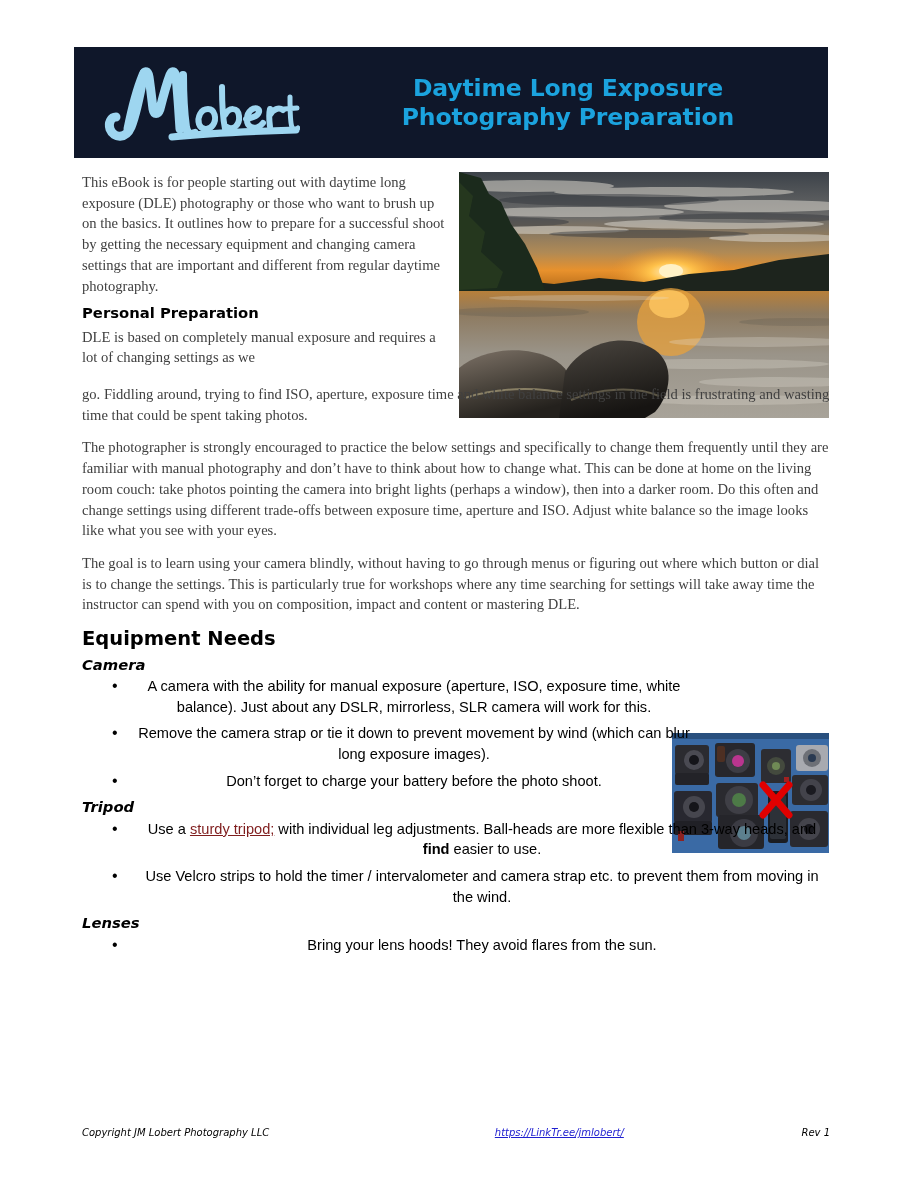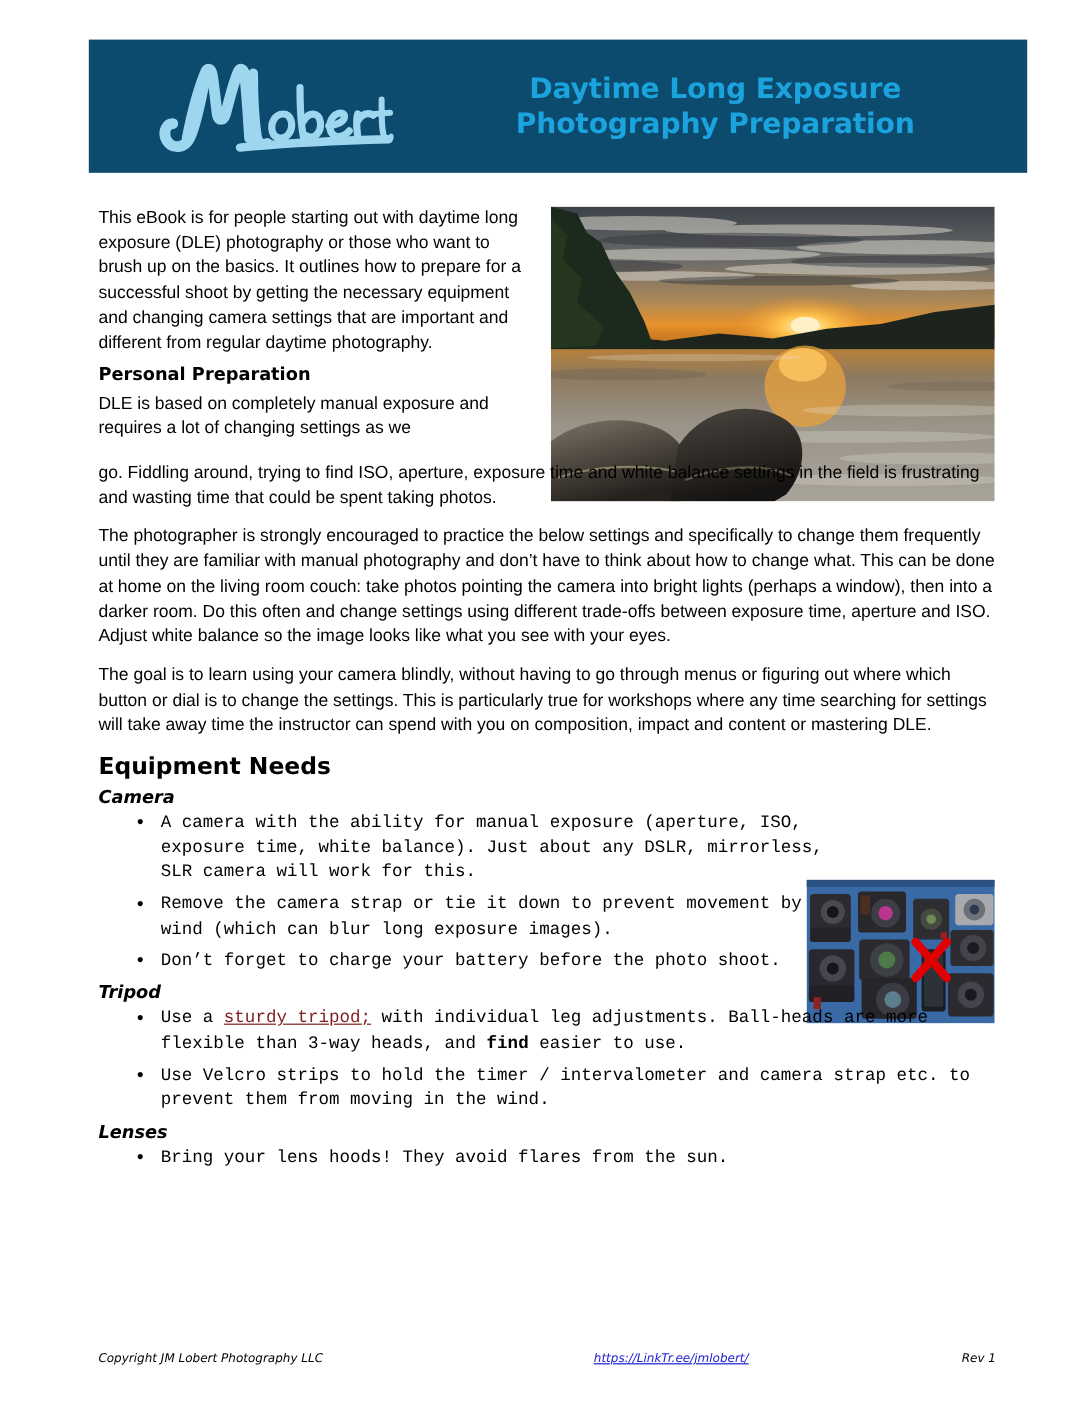--- a/index.html
+++ b/index.html
@@ -21,27 +21,26 @@
     left: 0; top: 0;
     width: 910px;
     height: 1181px;
     background: #ffffff;
   }
 
   
   .header-bar {
     position: absolute;
     left: 74px;
-    top: 33px;
+    top: 47px;
     width: 754px;
     height: 111px;
-    background: #0c4a6e;
+    background: #0f172a;
     display: flex;
     align-items: center;
-    padding-left: 28px;
   }
   .logo-wrap {
     width: 252px;
     height: 111px;
     position: relative;
     flex: 0 0 252px;
     display: flex;
     align-items: center;
     justify-content: center;
   }
@@ -78,24 +77,24 @@
 
   
   .content {
     position: absolute;
     left: 82px;
     top: 172px;
     width: 748px;
   }
   p.body-text {
     margin: 0 0 12px 0;
-    font-family: Liberation Sans, sans-serif;
+    font-family: Liberation Serif, serif;
     font-size: 14.6px;
     line-height: 1.42;
-    color: #000000;
+    color: #404040;
     text-align: left;
   }
   p.intro {
     width: 366px;
     margin-bottom: 7px;
   }
   p.wrapped {
     width: 366px;
     margin-bottom: 16px;
   }
@@ -126,24 +125,25 @@
     margin: 3px 0 2px 0;
     line-height: 1.3;
   }
   ul.bullets {
     margin: 0 0 2px 0;
     padding: 0 0 0 52px;
     list-style: none;
   }
   ul.bullets li {
     position: relative;
-    font-family: Liberation Mono, monospace;
+    font-family: Liberation Sans, sans-serif;
     font-size: 14.6px;
     line-height: 1.42;
     margin: 0 0 6px 0;
+    text-align: center;
   }
   ul.bullets li::before {
     content: "\2022";
     position: absolute;
     left: -22px;
     top: -1px;
     font-size: 16px;
   }
   li.narrow { width: 560px; }
   li.wide   { width: 696px; }

